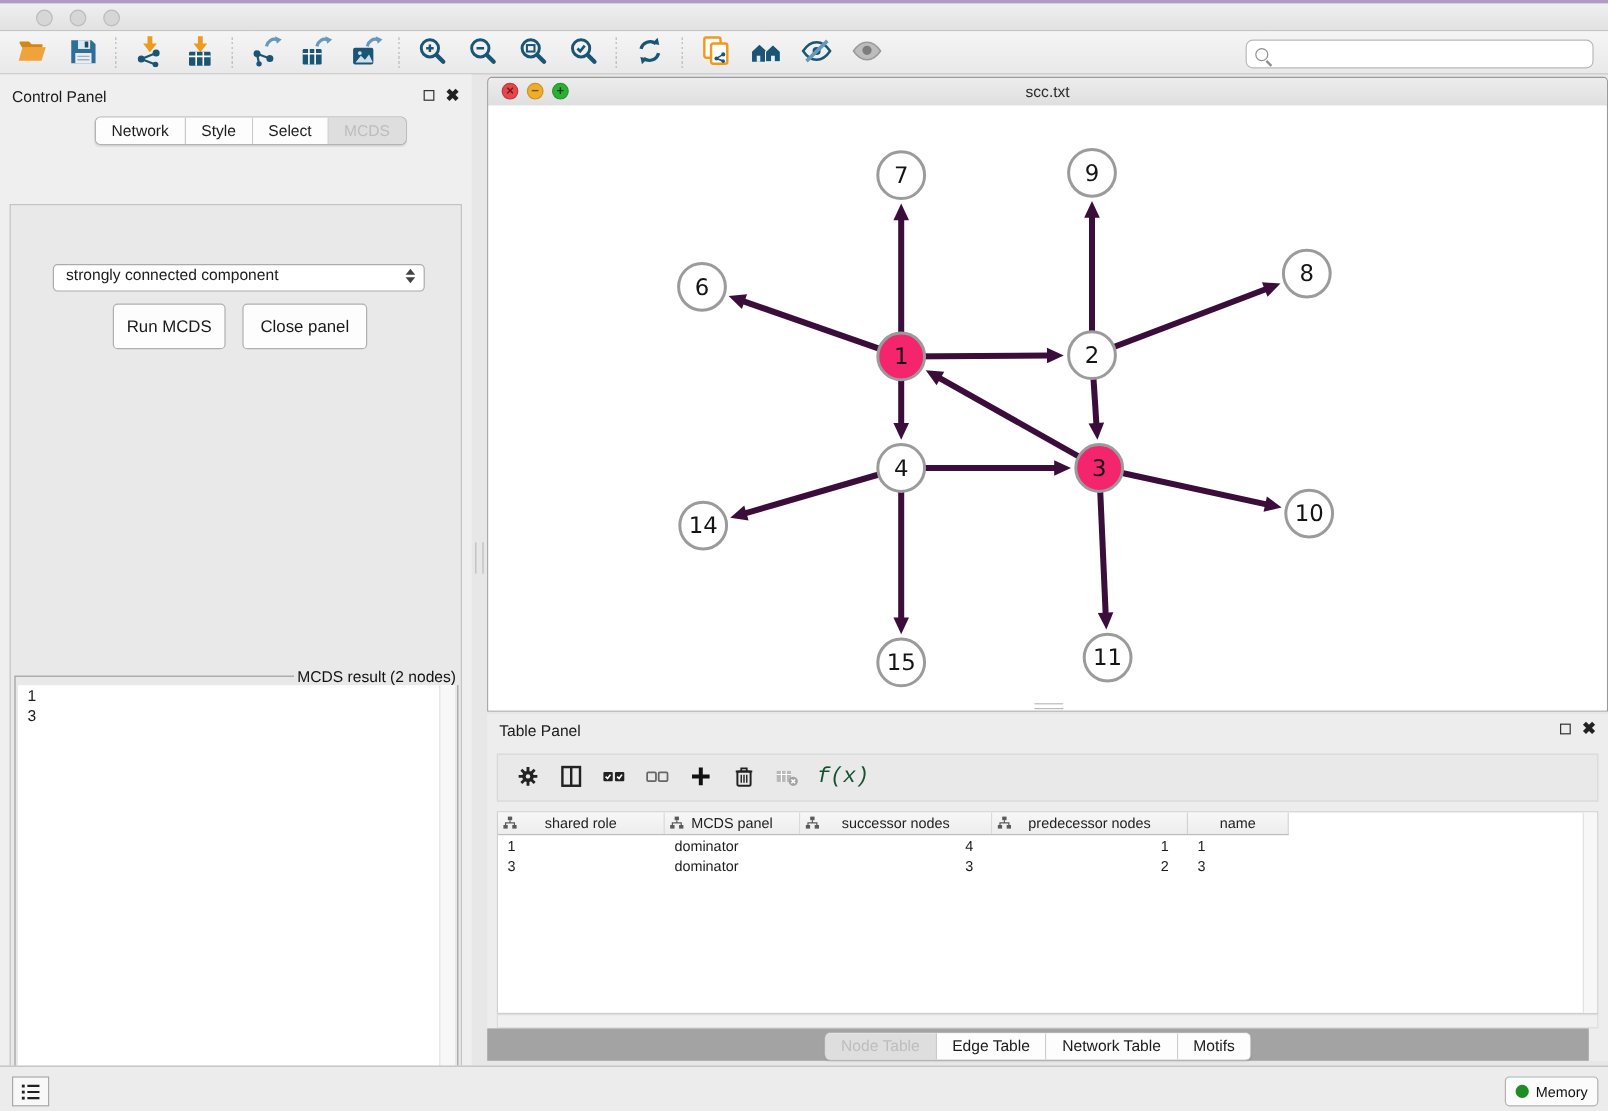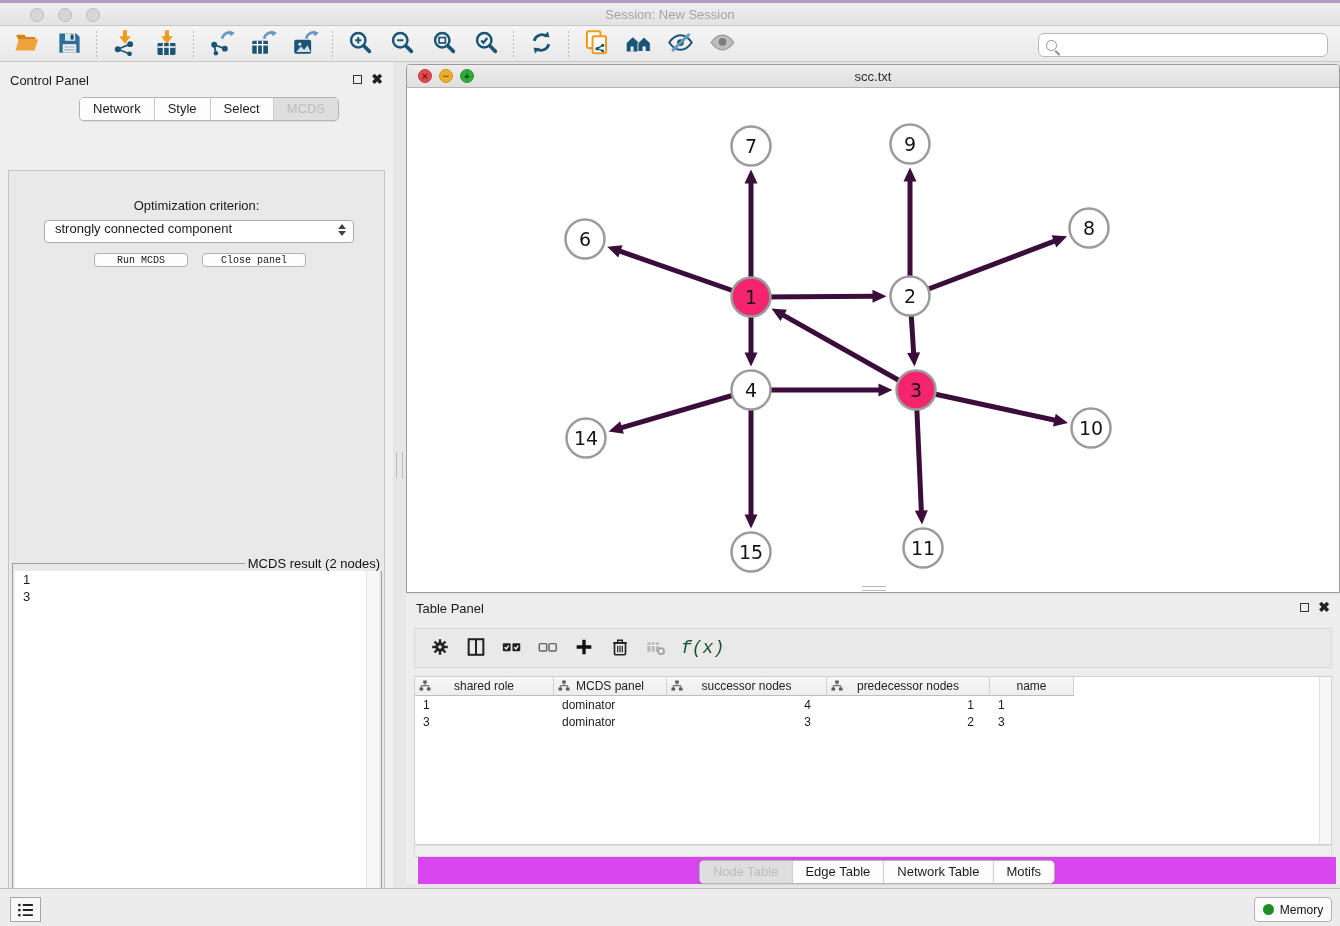--- a/index.html
+++ b/index.html
@@ -51,22 +51,22 @@
 
   .opt-label { position:absolute; left:0; top:136px; width:393px; text-align:center; font-size:13px; }
   .dropdown { position:absolute; left:44px; top:158px; width:310px; height:23px; background:#fff;
               border:1px solid #ababab; border-radius:4px; display:flex; align-items:flex-start;
               padding:0 22px 0 10px; font-size:13px; }
   .dd-arrows { position:absolute; right:7px; top:3px; display:flex; flex-direction:column; gap:2px; align-items:center; }
   .dd-arrows i { display:block; width:0; height:0; border-left:4px solid transparent; border-right:4px solid transparent; }
   .dd-arrows .up { border-bottom:5px solid #444; }
   .dd-arrows .dn { border-top:5px solid #444; }
 
-  .push-btn { position:absolute; height:14px; background:#fdfdfd; border:1px solid #b0b0b0;
-              border-radius:4px; font-size:10px; font-family:Liberation Mono, monospace; color:#1a1a1a; }
+  .push-btn { position:absolute; height:38px; background:#fdfdfd; border:1px solid #b0b0b0;
+              border-radius:4px; font-size:14px; font-family:Liberation Sans, sans-serif; color:#1a1a1a; }
 
   fieldset.result-box { position:absolute; left:12px; top:494px; width:370px; height:380px;
               border:1px solid #9e9e9e; background:#e9e9e9; }
   fieldset.result-box legend { font-size:13px; padding:0 3px; margin-left:2px; color:#111;text-align:right; }
   .result-inner { position:absolute; left:2px; right:2px; top:0px; bottom:2px; background:#fff; overflow:hidden; }
   .result-line { font-size:13px; padding-left:8px; line-height:17px; }
   .result-scroll { position:absolute; right:2px; top:0; bottom:2px; width:13px; background:#f7f7f7; border-left:1px solid #e3e3e3; }
 
   
   .net-window { position:absolute; left:406px; top:64px; width:934px; height:529px;
@@ -98,21 +98,21 @@
          border:1px solid #cfcfcf; overflow:hidden; }
   .tbl-head { display:flex; height:19px; border-bottom:1px solid #bdbdbd; width:659px; }
   .th { position:relative; background:linear-gradient(#f7f7f7,#ededed); border-right:1px solid #d2d2d2;
         font-size:12px; display:flex; align-items:center; justify-content:center; color:#222; }
   .th .tree-ico { position:absolute; left:4px; top:3px; }
   .tbl-row { display:flex; height:17px; font-size:12px; align-items:center; }
   .td { overflow:hidden; white-space:nowrap; }
   .tbl-vscroll { position:absolute; right:0; top:0; bottom:0; width:12px; background:#f7f7f7; border-left:1px solid #e2e2e2; }
   .tbl-hstrip { position:absolute; left:8px; top:250px; width:918px; height:12px; background:#f0f0f0; border:1px solid #ddd; }
 
-  .tp-tabs-strip { position:absolute; left:12px; top:262px; width:918px; height:27px; background:#d946ef; }
+  .tp-tabs-strip { position:absolute; left:0; top:262px; width:918px; height:27px; background:#a3a3a3; }
 
   
   .statusbar { position:absolute; left:0; top:888px; width:1340px; height:38px; background:#ececec;
                border-top:1px solid #bdbdbd; }
   .list-btn { position:absolute; left:10px; top:8px; width:31px; height:25px; background:#f8f8f8;
               border:1px solid #a8a8a8; display:flex; align-items:center; justify-content:center; }
   .mem-btn { position:absolute; right:8px; top:8px; width:78px; height:25px; background:#fbfbfb;
              border:1px solid #b2b2b2; border-radius:4px; display:flex; align-items:center;
              justify-content:center; gap:6px; font-size:12px; color:#111; }
   .mem-dot { width:11px; height:11px; border-radius:50%; background:#1f8c26; }
@@ -120,21 +120,20 @@
 </head>
 <body>
 
 <div id="app">
 
   <div class="top-accent"></div>
   <div class="titlebar">
     <span class="t-circle" style="left:30px"></span>
     <span class="t-circle" style="left:58px"></span>
     <span class="t-circle" style="left:86px"></span>
-    <div class="title-text">Session: New Session</div>
   </div>
 
   <div class="toolbar" id="main-toolbar">
     <button class="tbtn">
         <span><svg width="27" height="27" viewBox="0 0 24 24">
             <path d="M2 6c0-.6.4-1 1-1h6l2 2h8v2.5H4z" fill="#d28616"></path>
             <path d="M4.2 9.2h17.3l-3.2 10H1.4z" fill="#f0a33a"></path>
           </svg></span>
       </button>
       <button class="tbtn">
@@ -274,21 +273,20 @@
       <span class="close-ico">✖</span>
     </div>
     <div class="ctrl-content"></div>
     <div class="seg-group" id="ctrl-tabs" style="left:79px; top:35px">
         <div class="seg">Network</div>
         <div class="seg">Style</div>
         <div class="seg">Select</div>
         <div class="seg selected">MCDS</div>
       </div>
 
-    <div class="opt-label">Optimization criterion:</div>
 
     <div class="dropdown">
       <span>strongly connected component</span>
       <span class="dd-arrows">
           <i class="up"></i>
           <i class="dn"></i>
         </span>
     </div>
 
     <button class="push-btn" style="left:94px; top:191px; width:94px">Run MCDS</button>

